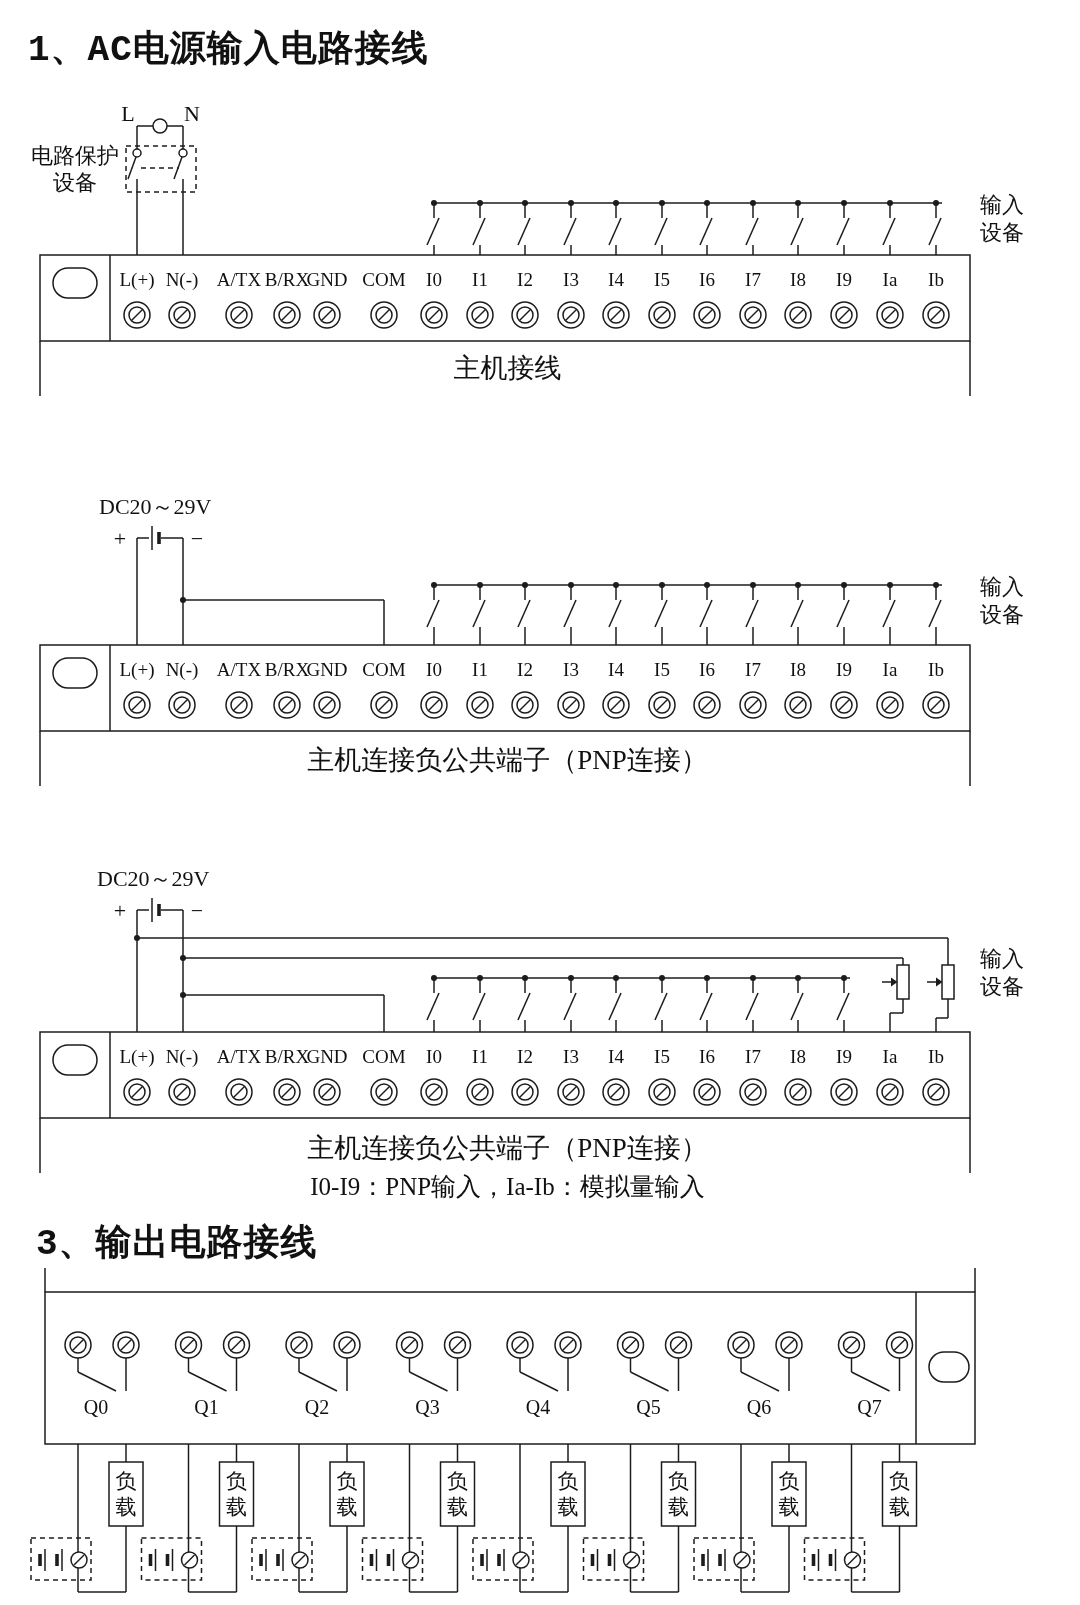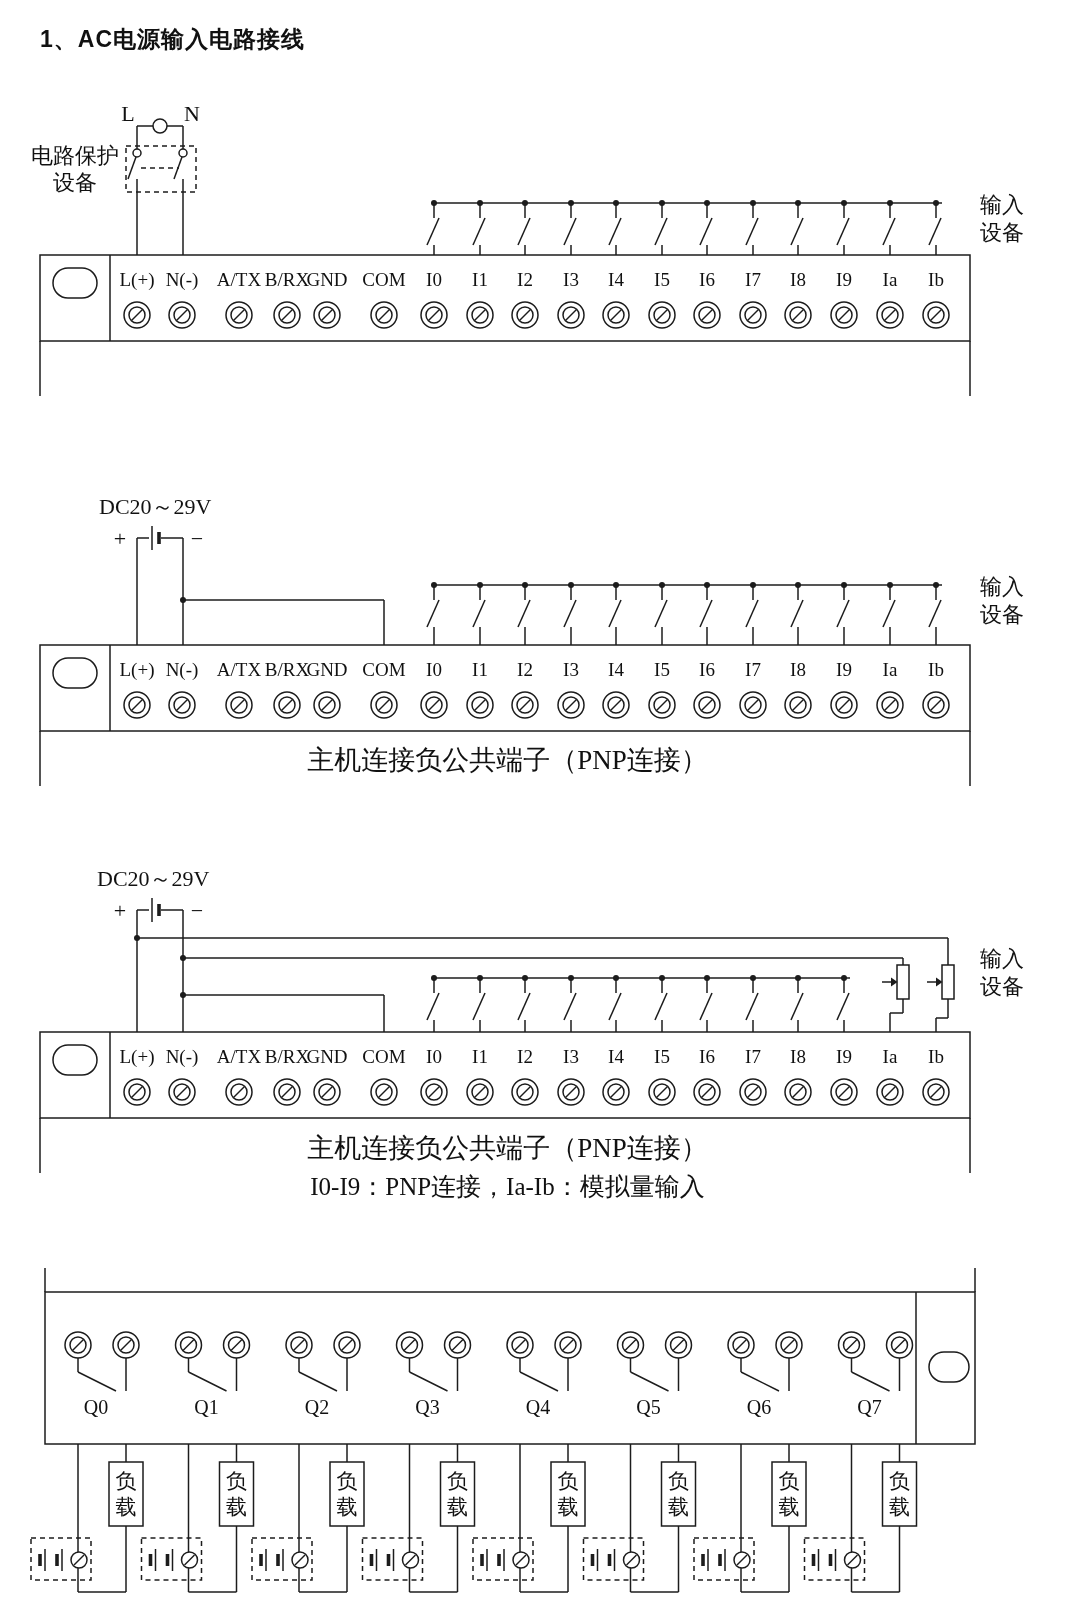--- a/index.html
+++ b/index.html
@@ -1,19 +1,19 @@
 <!DOCTYPE html>
 <html><head>
 <meta charset="utf-8">
 <style>
   html,body{margin:0;padding:0;background:#ffffff;}
   .page{position:relative;width:1080px;height:1605px;background:#fff;overflow:hidden;
         font-family:"Liberation Serif","DejaVu Serif",serif;color:#111;}
-  .stitle{position:absolute;font-family:Liberation Sans, sans-serif;
-          font-weight:700;font-size:23px;color:#111;letter-spacing:1px;white-space:nowrap;margin-left:12px;}
+  .stitle{position:absolute;font-family:Liberation Mono, monospace;
+          font-weight:700;font-size:36px;color:#111;letter-spacing:1px;white-space:nowrap;}
   .caption{position:absolute;left:40px;width:935px;text-align:center;font-size:27px;
            color:#111;white-space:nowrap;}
   .note{font-size:25px;}
   #diagram{position:absolute;left:0;top:0;}
   #diagram line,#diagram rect,#diagram circle,#diagram polyline{stroke:#1c1c1c;fill:none;stroke-width:1.5;}
   #diagram .thick{stroke-width:3.6;}
   #diagram .dash{stroke-dasharray:5 4;}
   #diagram .dot{fill:#1c1c1c;stroke:none;}
   #diagram .arrowhead{fill:#1c1c1c;stroke:none;}
   #diagram text{fill:#111;stroke:none;font-family:"Liberation Serif","DejaVu Serif",serif;}
@@ -962,16 +962,18 @@
               <circle cx="852.5" cy="1560" r="8"></circle>
               <line x1="847.5" y1="1565" x2="857.5" y2="1555"></line>
             </g>
           </g>
           <line x1="851.5" y1="1568" x2="851.5" y2="1592"></line>
           <line x1="851.5" y1="1592" x2="899.5" y2="1592"></line>
         </g>
       </g>
     </svg>
   <div class="stitle" style="left:28px;top:24px">1、AC电源输入电路接线</div>
+  <div class="stitle" style="left:36px;top:1218px">3、输出电路接线</div>
+  <div class="caption" style="top:350px">主机接线</div>
   <div class="caption" style="top:742px">主机连接负公共端子（PNP连接）</div>
   <div class="caption" style="top:1130px">主机连接负公共端子（PNP连接）</div>
-  <div class="caption note" style="top:1170px">I0-I9：PNP连接，Ia-Ib：模拟量输入</div>
+  <div class="caption note" style="top:1170px">I0-I9：PNP输入，Ia-Ib：模拟量输入</div>
 </div>
 
 </body></html>

